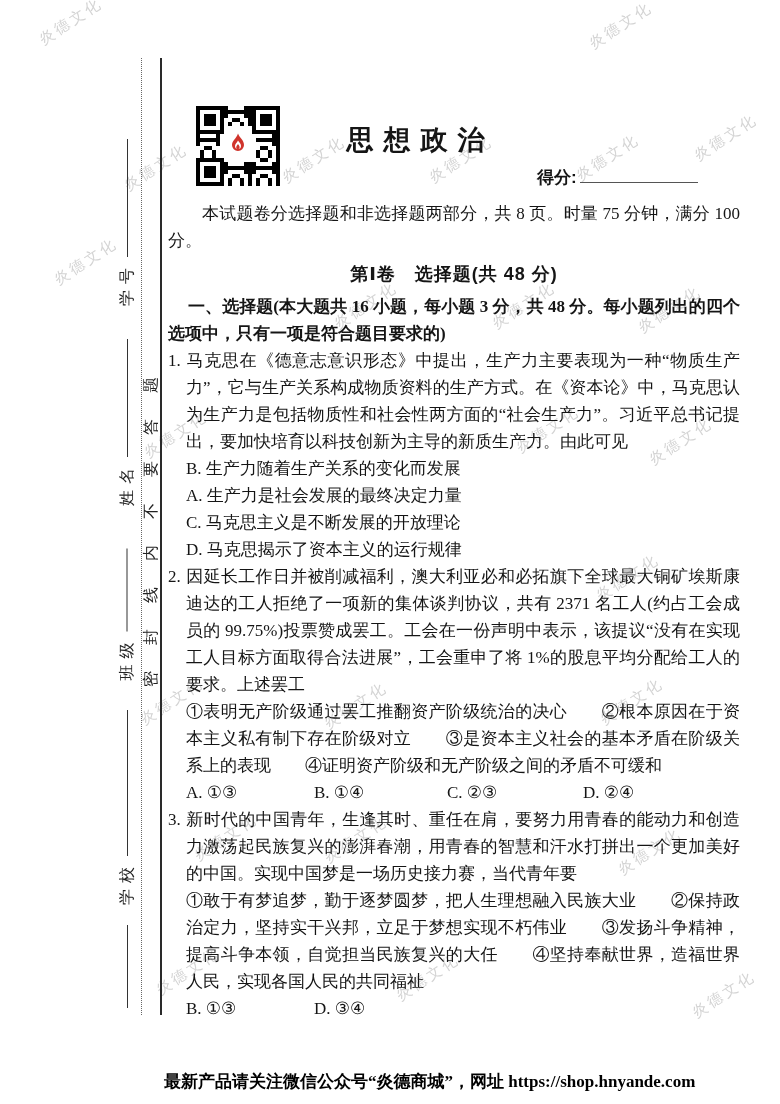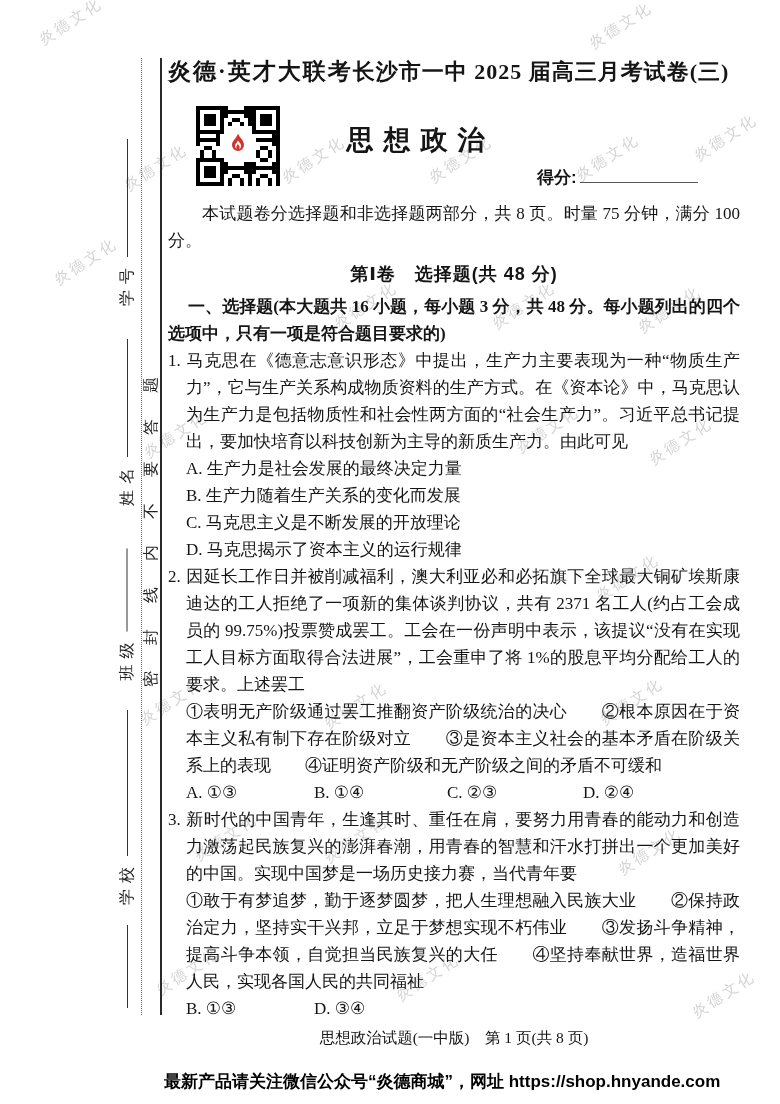--- a/index.html
+++ b/index.html
@@ -66,21 +66,21 @@
   .stem { text-indent:-18px; }
   .qnum { display:inline-block; width:14px; text-indent:0; margin-right:4px; }
   .choice-row { display:flex; }
   .choice-row span:nth-child(1) { width:128px; }
   .choice-row span:nth-child(2) { width:133px; }
   .choice-row span:nth-child(3) { width:136px; }
   
   .page-footer { position:absolute; left:168px; top:1028px; width:572px; text-align:center; font-size:15.5px; }
   .promo {
     position:absolute; left:164px; top:1070px;
-    font-family:Liberation Sans, sans-serif;
+    font-family:Liberation Serif, serif;
     font-size:17px; font-weight:bold; color:#000;
   }
 </style>
 </head>
 <body>
 
 <div class="page">
 
   <div class="wm" style="left:35px;top:12px">炎德文化</div>
   <div class="wm" style="left:585px;top:16px">炎德文化</div>
@@ -123,23 +123,20 @@
     <div class="m-field" style="width:200px;left:27px;top:794px">
       <span class="m-label">学校</span>
         <span class="m-line" style="width:146px"></span>
     </div>
     <div class="m-tail"></div>
     <div class="seal-text" style="width:330px;left:-14px;top:511px">密封线内不要答题</div>
     <div class="dotted-line"></div>
     <div class="solid-line"></div>
   </div>
 
-  <div class="title">
-    <span class="brand">炎德·英才大联考</span><span>长沙市一中 2025 届高三月考试卷(三)</span>
-  </div>
 
   <div class="qr">
     <div style="position:absolute;inset:0">
         <div class="qm" style="left: 28px; top: 0px;"></div>
         <div class="qm" style="left: 48px; top: 0px;"></div>
         <div class="qm" style="left: 52px; top: 0px;"></div>
         <div class="qm" style="left: 28px; top: 4px;"></div>
         <div class="qm" style="left: 32px; top: 4px;"></div>
         <div class="qm" style="left: 36px; top: 4px;"></div>
         <div class="qm" style="left: 40px; top: 4px;"></div>
@@ -262,22 +259,22 @@
     <div class="section-title">第Ⅰ卷　选择题(共 48 分)</div>
 
     <div class="part-heading">
       <span class="part-label">一、选择题</span><span>(本大题共 16 小题，每小题 3 分，共 48 分。每小题列出的四个选项中，只有一项是符合题目要求的)</span>
     </div>
 
     <div class="question">
       <div class="stem">
         <span class="qnum">1.</span><span>马克思在《德意志意识形态》中提出，生产力主要表现为一种“物质生产力”，它与生产关系构成物质资料的生产方式。在《资本论》中，马克思认为生产力是包括物质性和社会性两方面的“社会生产力”。习近平总书记提出，要加快培育以科技创新为主导的新质生产力。由此可见</span>
       </div>
+      <div class="opt">B. 生产力随着生产关系的变化而发展</div>
       <div class="opt">A. 生产力是社会发展的最终决定力量</div>
-      <div class="opt">B. 生产力随着生产关系的变化而发展</div>
       <div class="opt">C. 马克思主义是不断发展的开放理论</div>
       <div class="opt">D. 马克思揭示了资本主义的运行规律</div>
     </div>
 
     <div class="question">
       <div class="stem">
         <span class="qnum">2.</span><span>因延长工作日并被削减福利，澳大利亚必和必拓旗下全球最大铜矿埃斯康迪达的工人拒绝了一项新的集体谈判协议，共有 2371 名工人(约占工会成员的 99.75%)投票赞成罢工。工会在一份声明中表示，该提议“没有在实现工人目标方面取得合法进展”，工会重申了将 1%的股息平均分配给工人的要求。上述罢工</span>
       </div>
       <div class="statements">①表明无产阶级通过罢工推翻资产阶级统治的决心　　②根本原因在于资本主义私有制下存在阶级对立　　③是资本主义社会的基本矛盾在阶级关系上的表现　　④证明资产阶级和无产阶级之间的矛盾不可缓和</div>
       <div class="choice-row">
@@ -293,16 +290,15 @@
         <span class="qnum">3.</span><span>新时代的中国青年，生逢其时、重任在肩，要努力用青春的能动力和创造力激荡起民族复兴的澎湃春潮，用青春的智慧和汗水打拼出一个更加美好的中国。实现中国梦是一场历史接力赛，当代青年要</span>
       </div>
       <div class="statements">①敢于有梦追梦，勤于逐梦圆梦，把人生理想融入民族大业　　②保持政治定力，坚持实干兴邦，立足于梦想实现不朽伟业　　③发扬斗争精神，提高斗争本领，自觉担当民族复兴的大任　　④坚持奉献世界，造福世界人民，实现各国人民的共同福祉</div>
       <div class="choice-row">
         <span>B. ①③</span>
         <span>D. ③④</span>
       </div>
     </div>
   </div>
 
-  <div class="page-footer">思想政治试题(一中版)　第 1 页(共 8 页)</div>
   <div class="promo">最新产品请关注微信公众号“炎德商城”，网址 https://shop.hnyande.com</div>
 
 </div>
 
 </body></html>

